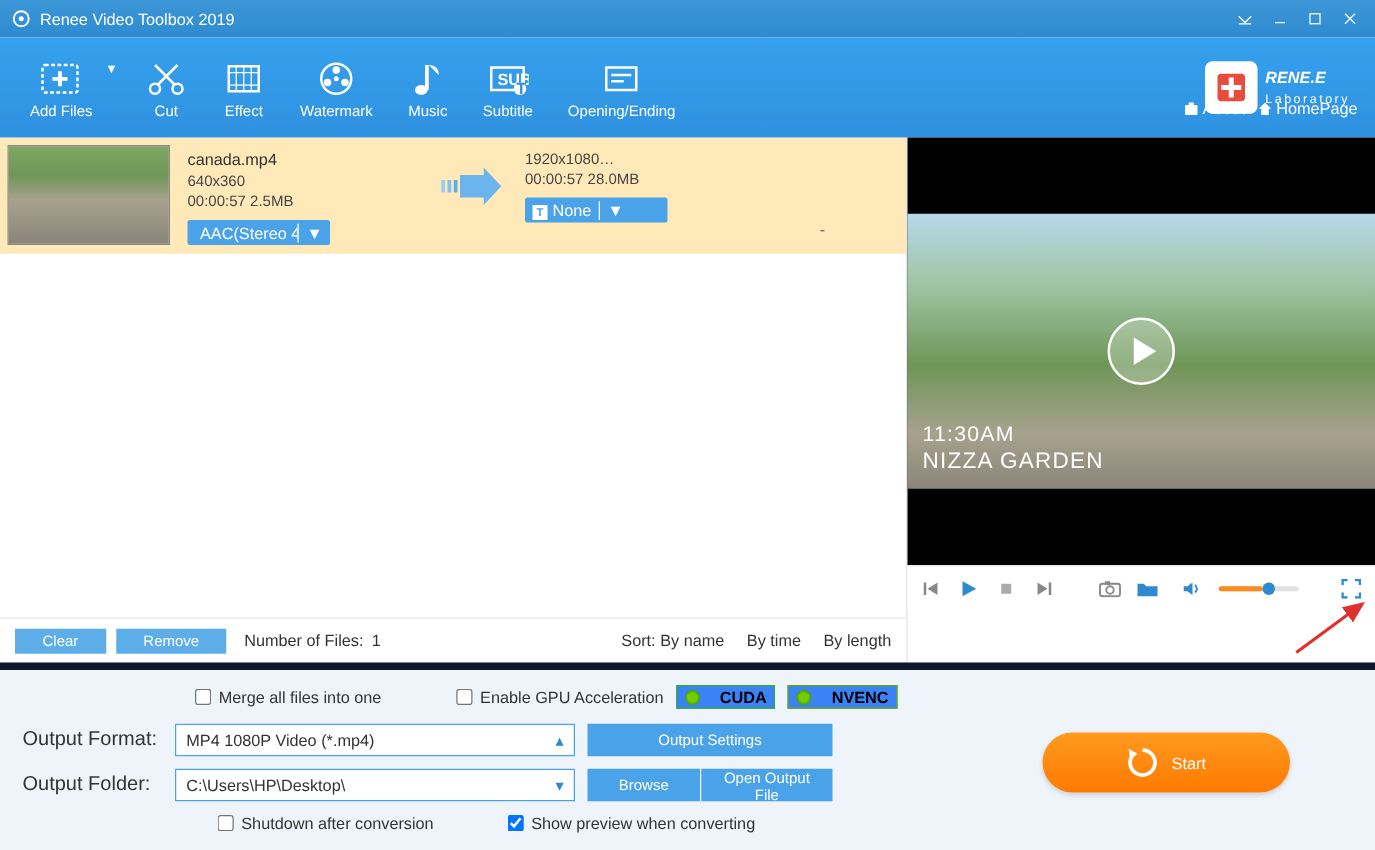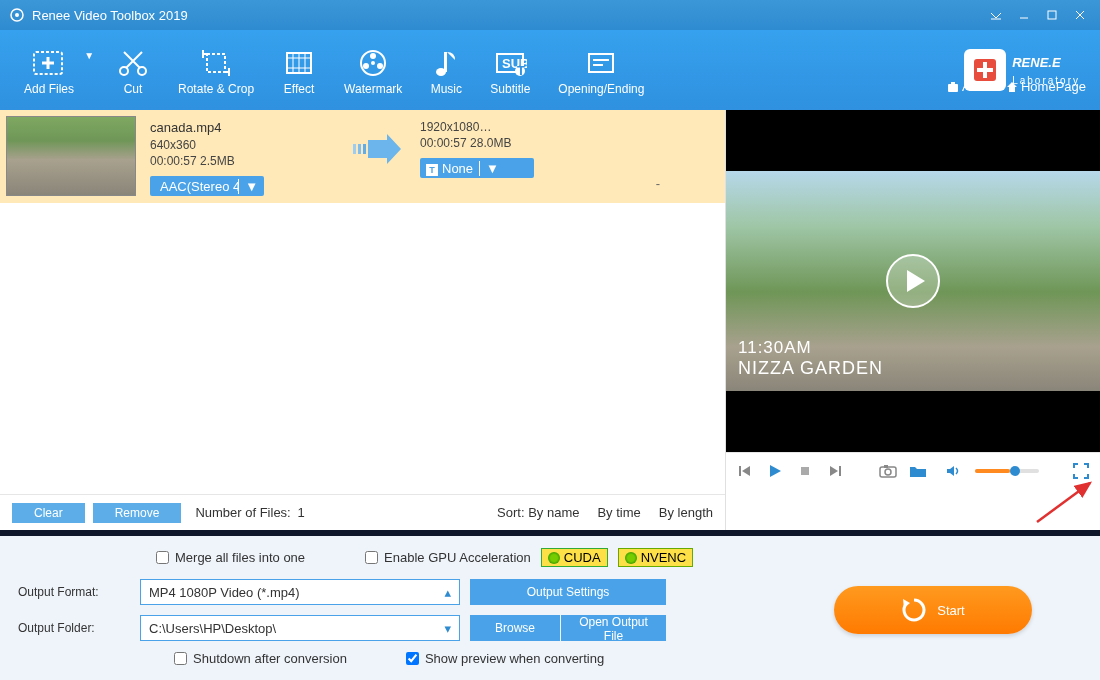--- a/index.html
+++ b/index.html
@@ -71,25 +71,25 @@
 .pc-sep{width:1px}
 .vol-slider{width:64px;height:4px;background:#e0e0e0;position:relative;border-radius:2px}
 .vol-slider .fill{position:absolute;left:0;top:0;height:100%;width:55%;background:#ff8a1f;border-radius:2px}
 .vol-slider .knob{position:absolute;left:55%;top:-3px;width:10px;height:10px;background:#2f8bd0;border-radius:50%}
 
 
 .bottom{background:#eef4fa;border-top:6px solid #0f172a;padding:12px 18px 14px;position:relative}
 .row-cb{display:flex;align-items:center;gap:60px;margin-left:138px;margin-bottom:12px}
 .cb{display:flex;align-items:center;gap:6px;font-size:12px;color:#333;cursor:pointer}
 .cb input{width:13px;height:13px}
-.badge{display:inline-flex;align-items:center;border:1px solid #3a3;padding:1px 6px;font-size:11px;font-weight:normal;background:#fde047;gap:4px}
+.badge{display:inline-flex;align-items:center;border:1px solid #3a3;padding:1px 6px;font-size:11px;font-weight:bold;background:#3b82f6;gap:16px}
 .badge.nv{border-color:#6a0}
 .badge .dot{width:12px;height:12px;border-radius:50%}
 .form-row{display:flex;align-items:center;margin-bottom:10px;gap:10px}
-.form-row .lbl{width:112px;font-size:12px;color:#333}
+.form-row .lbl{width:112px;font-size:16px;color:#333}
 .combo{width:320px;height:26px;border:1px solid #4aa3e8;background:#fff;display:flex;align-items:center;padding:0 8px;font-size:12px;color:#333;justify-content:space-between;cursor:pointer}
 .combo .caret{color:#2f8bd0}
 .btn-blue{background:#4aa3e8;color:#fff;border:none;height:26px;padding:0 18px;font-size:12px;cursor:pointer}
 .btn-sm{padding:0 10px}
 .btn-group{display:flex;gap:1px}
 .start-btn{position:absolute;right:68px;top:50px;width:198px;height:48px;background:linear-gradient(to bottom,#ff9a1f,#ff7a00);border-radius:24px;color:#fff;display:flex;align-items:center;justify-content:center;gap:10px;font-size:24px;cursor:pointer;box-shadow:0 2px 4px rgba(0,0,0,.15)}
 .row-cb2{display:flex;align-items:center;gap:59px;margin-left:156px;margin-top:6px}
 
 
 .red-arrow{position:absolute;pointer-events:none}
@@ -147,30 +147,20 @@
     <div class="toolbar-item">
       <span class="ti-icon">
           <svg width="34" height="30">
             <circle cx="8" cy="23" r="4" fill="none" stroke="#fff" stroke-width="2"></circle>
             <circle cx="26" cy="23" r="4" fill="none" stroke="#fff" stroke-width="2"></circle>
             <line x1="10" y1="20" x2="26" y2="4" stroke="#fff" stroke-width="2"></line>
             <line x1="24" y1="20" x2="8" y2="4" stroke="#fff" stroke-width="2"></line>
           </svg>
         </span>
       <span class="ti-label">Cut</span>
-    </div>
-    <div class="toolbar-item">
-      <span class="ti-icon">
-          <svg width="34" height="30">
-            <rect x="8" y="6" width="18" height="18" fill="none" stroke="#fff" stroke-width="2" stroke-dasharray="3 2"></rect>
-            <path d="M4 2 L4 10 M4 6 L10 6" stroke="#fff" stroke-width="2" fill="none"></path>
-            <path d="M30 28 L30 20 M30 24 L24 24" stroke="#fff" stroke-width="2" fill="none"></path>
-          </svg>
-        </span>
-      <span class="ti-label">Rotate &amp; Crop</span>
     </div>
     <div class="toolbar-item">
       <span class="ti-icon">
           <svg width="34" height="30">
             <rect x="5" y="5" width="24" height="20" fill="none" stroke="#fff" stroke-width="2"></rect>
             <line x1="5" y1="10" x2="29" y2="10" stroke="#fff"></line>
             <line x1="5" y1="20" x2="29" y2="20" stroke="#fff"></line>
             <line x1="11" y1="5" x2="11" y2="25" stroke="#fff"></line>
             <line x1="17" y1="5" x2="17" y2="25" stroke="#fff"></line>
             <line x1="23" y1="5" x2="23" y2="25" stroke="#fff"></line>

